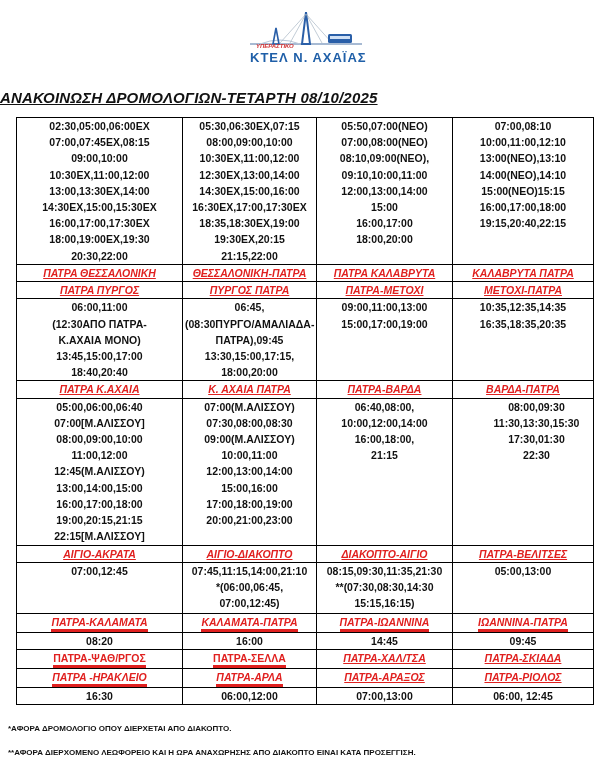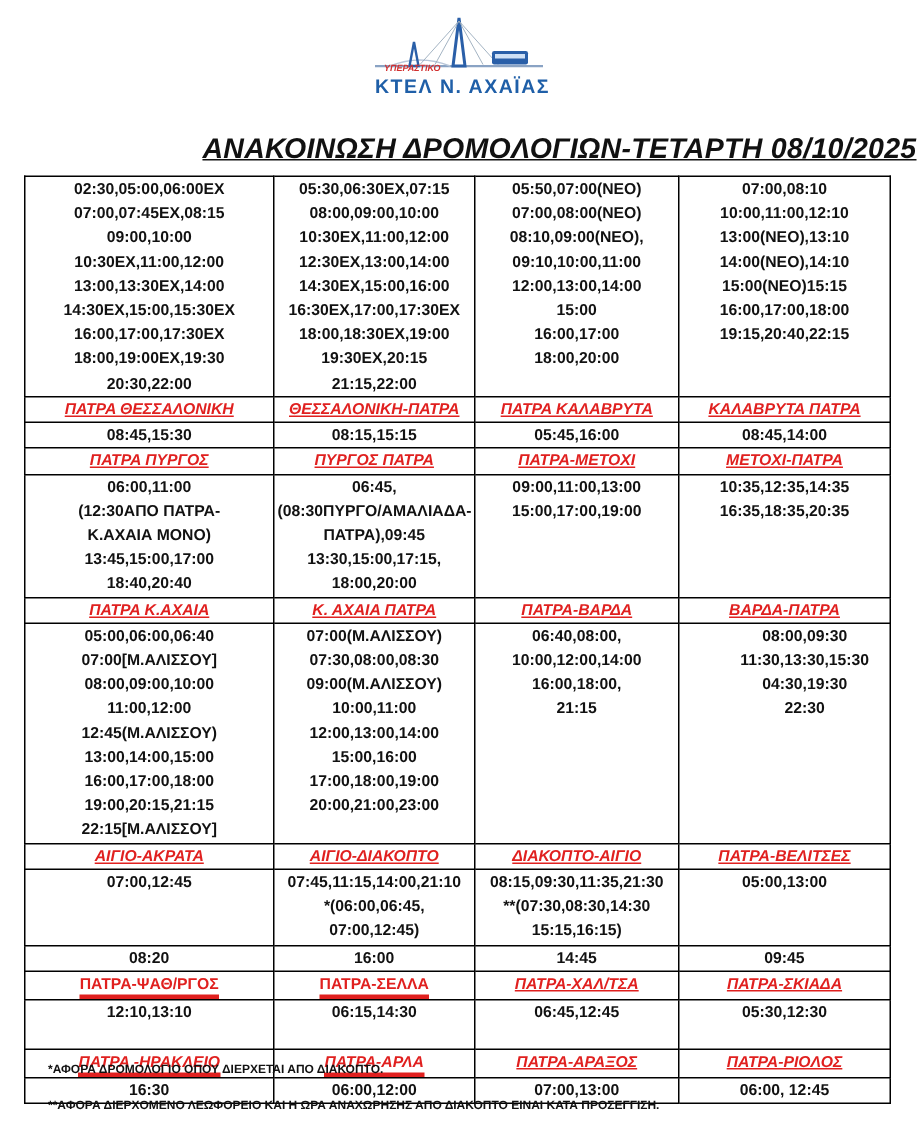--- a/index.html
+++ b/index.html
@@ -3,32 +3,32 @@
   <meta charset="utf-8">
   <style>
     html, body { margin: 0; padding: 0; background: #ffffff; }
     body { width: 611px; height: 757px; position: relative; overflow: hidden;
       font-family: "Liberation Sans", "DejaVu Sans", sans-serif; color: #111; }
     .logo { position: absolute; left: 250px; top: 6px; width: 112px; height: 66px; }
     .logo svg { display: block; }
     .logo-text { position: absolute; left: 0; top: 44px; width: 112px; text-align: right;
       font-weight: bold; font-size: 13px; color: #1f5fa8; letter-spacing: 1px; white-space: nowrap; }
     .logo-sub { position: absolute; left: 6px; top: 37px; font-size: 6px; color: #d23030; font-style: italic; font-weight: bold; }
-    .title { position: absolute; left: 0; top: 89px; width: 611px; text-align: right;
-      font-size: 19px; font-weight: bold; font-style: italic; text-decoration: underline; letter-spacing: 0.2px; }
+    .title { position: absolute; left: 0; top: 89px; width: 611px; text-align: left;
+      font-size: 15px; font-weight: bold; font-style: italic; text-decoration: underline; letter-spacing: 0.2px; }
     table.sched { position: absolute; left: 16px; top: 117px; width: 577px; border-collapse: collapse; table-layout: fixed; }
     table.sched td { border: 1.3px solid #000; text-align: center; vertical-align: top;
       font-size: 10.5px; font-weight: bold; line-height: 16.2px; padding: 0 2px; }
     table.sched col.c1 { width: 166px; } table.sched col.c2 { width: 134px; }
     table.sched col.c3 { width: 136px; } table.sched col.c4 { width: 141px; }
     td.hdr { color: #e0201f; font-style: italic; text-decoration: underline; height: 15px; line-height: 15px; }
     td.hdr.plain { font-style: normal; margin-top: 32px; }
     td.hdr.bar span { border-bottom: 3px solid #e0201f; text-decoration: none; display: inline-block; line-height: 13px; }
     .line { display: block; white-space: nowrap; }
-    .foot { position: absolute; left: 32px; font-size: 8px; font-weight: bold; white-space: nowrap; }
+    .foot { position: absolute; left: 8px; font-size: 8px; font-weight: bold; white-space: nowrap; margin-top: 16px; }
   </style>
 </head>
 <body>
 
 <div class="logo">
   <svg width="112" height="44" viewBox="0 0 112 44">
     <line x1="0" y1="38" x2="112" y2="38" stroke="#8aa3c4" stroke-width="1.5"></line>
     <path d="M10 38 Q30 30 50 38" fill="none" stroke="#b8c6d8" stroke-width="1"></path>
     <polygon points="56,6 52,38 60,38" fill="none" stroke="#2a5fa8" stroke-width="2"></polygon>
     <polygon points="26,22 23,38 29,38" fill="none" stroke="#2a5fa8" stroke-width="1.6"></polygon>
@@ -65,21 +65,21 @@
           <span class="line">18:00,19:00ΕΧ,19:30</span>
           <span class="line">20:30,22:00</span>
         </td>
         <td style="height: 146px;">
           <span class="line">05:30,06:30ΕΧ,07:15</span>
           <span class="line">08:00,09:00,10:00</span>
           <span class="line">10:30ΕΧ,11:00,12:00</span>
           <span class="line">12:30ΕΧ,13:00,14:00</span>
           <span class="line">14:30ΕΧ,15:00,16:00</span>
           <span class="line">16:30ΕΧ,17:00,17:30ΕΧ</span>
-          <span class="line">18:00,18:30ΕΧ,19:00</span>
+          <span class="line">18:35,18:30ΕΧ,19:00</span>
           <span class="line">19:30ΕΧ,20:15</span>
           <span class="line">21:15,22:00</span>
         </td>
         <td style="height: 146px;">
           <span class="line">05:50,07:00(ΝΕΟ)</span>
           <span class="line">07:00,08:00(ΝΕΟ)</span>
           <span class="line">08:10,09:00(ΝΕΟ),</span>
           <span class="line">09:10,10:00,11:00</span>
           <span class="line">12:00,13:00,14:00</span>
           <span class="line">15:00</span>
@@ -94,34 +94,20 @@
           <span class="line">15:00(ΝΕΟ)15:15</span>
           <span class="line">16:00,17:00,18:00</span>
           <span class="line">19:15,20:40,22:15</span>
         </td>
       </tr>
       <tr>
         <td class="hdr"><span>ΠΑΤΡΑ ΘΕΣΣΑΛΟΝΙΚΗ</span></td>
         <td class="hdr"><span>ΘΕΣΣΑΛΟΝΙΚΗ-ΠΑΤΡΑ</span></td>
         <td class="hdr"><span>ΠΑΤΡΑ ΚΑΛΑΒΡΥΤΑ</span></td>
         <td class="hdr"><span>ΚΑΛΑΒΡΥΤΑ ΠΑΤΡΑ</span></td>
-      </tr>
-      <tr>
-        <td style="height: 16px;">
-          <span class="line">08:45,15:30</span>
-        </td>
-        <td style="height: 16px;">
-          <span class="line">08:15,15:15</span>
-        </td>
-        <td style="height: 16px;">
-          <span class="line">05:45,16:00</span>
-        </td>
-        <td style="height: 16px;">
-          <span class="line">08:45,14:00</span>
-        </td>
       </tr>
       <tr>
         <td class="hdr"><span>ΠΑΤΡΑ ΠΥΡΓΟΣ</span></td>
         <td class="hdr"><span>ΠΥΡΓΟΣ ΠΑΤΡΑ</span></td>
         <td class="hdr"><span>ΠΑΤΡΑ-ΜΕΤΟΧΙ</span></td>
         <td class="hdr"><span>ΜΕΤΟΧΙ-ΠΑΤΡΑ</span></td>
       </tr>
       <tr>
         <td style="height: 78px;">
           <span class="line">06:00,11:00</span>
@@ -176,21 +162,21 @@
         </td>
         <td style="height: 146px;">
           <span class="line">06:40,08:00,</span>
           <span class="line">10:00,12:00,14:00</span>
           <span class="line">16:00,18:00,</span>
           <span class="line">21:15</span>
         </td>
         <td style="height: 146px; padding-left: 29px;">
           <span class="line">08:00,09:30</span>
           <span class="line">11:30,13:30,15:30</span>
-          <span class="line">04:30,19:30</span>
+          <span class="line">17:30,01:30</span>
           <span class="line">22:30</span>
         </td>
       </tr>
       <tr>
         <td class="hdr"><span>ΑΙΓΙΟ-ΑΚΡΑΤΑ</span></td>
         <td class="hdr"><span>ΑΙΓΙΟ-ΔΙΑΚΟΠΤΟ</span></td>
         <td class="hdr"><span>ΔΙΑΚΟΠΤΟ-ΑΙΓΙΟ</span></td>
         <td class="hdr"><span>ΠΑΤΡΑ-ΒΕΛΙΤΣΕΣ</span></td>
       </tr>
       <tr>
@@ -205,54 +191,46 @@
         <td style="height: 50px;">
           <span class="line">08:15,09:30,11:35,21:30</span>
           <span class="line">**(07:30,08:30,14:30</span>
           <span class="line">15:15,16:15)</span>
         </td>
         <td style="height: 50px;">
           <span class="line">05:00,13:00</span>
         </td>
       </tr>
       <tr>
+        <td class="hdr bar"><span>ΠΑΤΡΑ-ΚΑΛΑΜΑΤΑ</span></td>
+        <td class="hdr bar"><span>ΚΑΛΑΜΑΤΑ-ΠΑΤΡΑ</span></td>
+        <td class="hdr bar"><span>ΠΑΤΡΑ-ΙΩΑΝΝΙΝΑ</span></td>
+        <td class="hdr bar"><span>ΙΩΑΝΝΙΝΑ-ΠΑΤΡΑ</span></td>
+      </tr>
+      <tr>
         <td style="height: 16px;">
           <span class="line">08:20</span>
         </td>
         <td style="height: 16px;">
           <span class="line">16:00</span>
         </td>
         <td style="height: 16px;">
           <span class="line">14:45</span>
         </td>
         <td style="height: 16px;">
           <span class="line">09:45</span>
         </td>
       </tr>
       <tr>
         <td class="hdr bar plain"><span>ΠΑΤΡΑ-ΨΑΘ/ΡΓΟΣ</span></td>
         <td class="hdr bar plain"><span>ΠΑΤΡΑ-ΣΕΛΛΑ</span></td>
         <td class="hdr"><span>ΠΑΤΡΑ-ΧΑΛ/ΤΣΑ</span></td>
         <td class="hdr"><span>ΠΑΤΡΑ-ΣΚΙΑΔΑ</span></td>
       </tr>
       <tr>
-        <td style="height: 32px;">
-          <span class="line">12:10,13:10</span>
-        </td>
-        <td style="height: 32px;">
-          <span class="line">06:15,14:30</span>
-        </td>
-        <td style="height: 32px;">
-          <span class="line">06:45,12:45</span>
-        </td>
-        <td style="height: 32px;">
-          <span class="line">05:30,12:30</span>
-        </td>
-      </tr>
-      <tr>
         <td class="hdr bar"><span>ΠΑΤΡΑ -ΗΡΑΚΛΕΙΟ</span></td>
         <td class="hdr bar"><span>ΠΑΤΡΑ-ΑΡΛΑ</span></td>
         <td class="hdr"><span>ΠΑΤΡΑ-ΑΡΑΞΟΣ</span></td>
         <td class="hdr"><span>ΠΑΤΡΑ-ΡΙΟΛΟΣ</span></td>
       </tr>
       <tr>
         <td style="height: 16px;">
           <span class="line">16:30</span>
         </td>
         <td style="height: 16px;">

